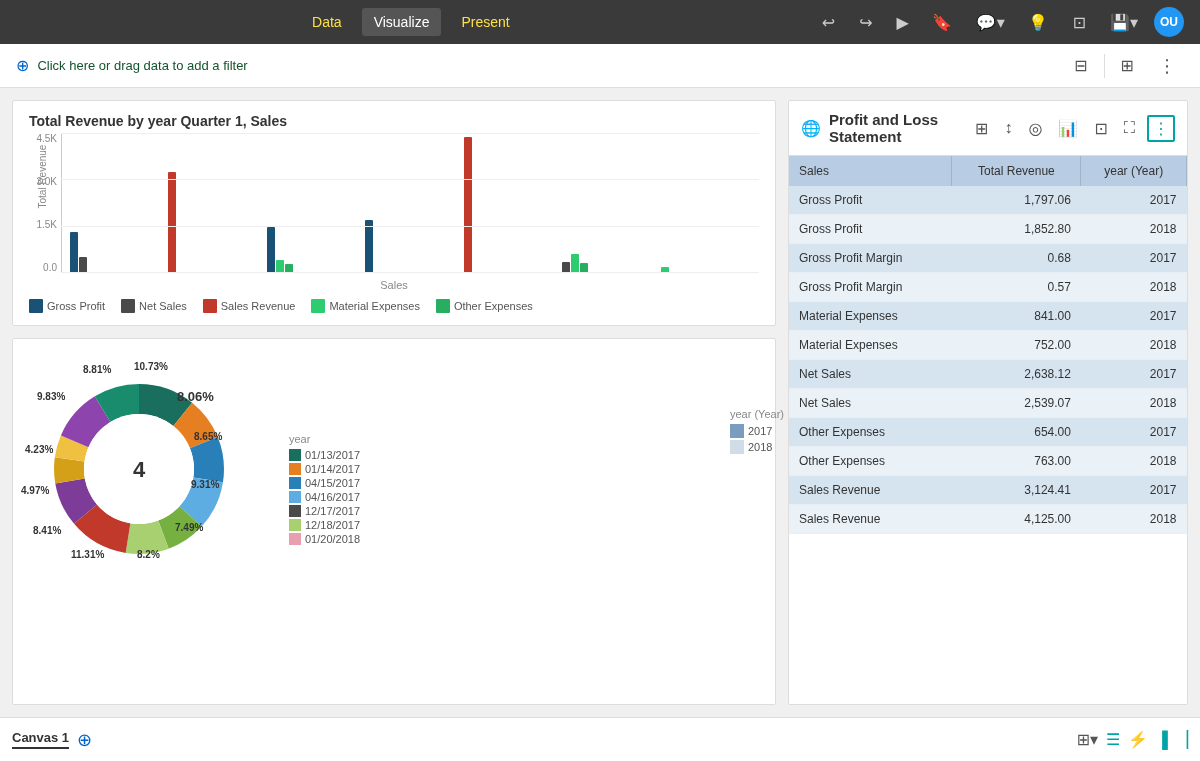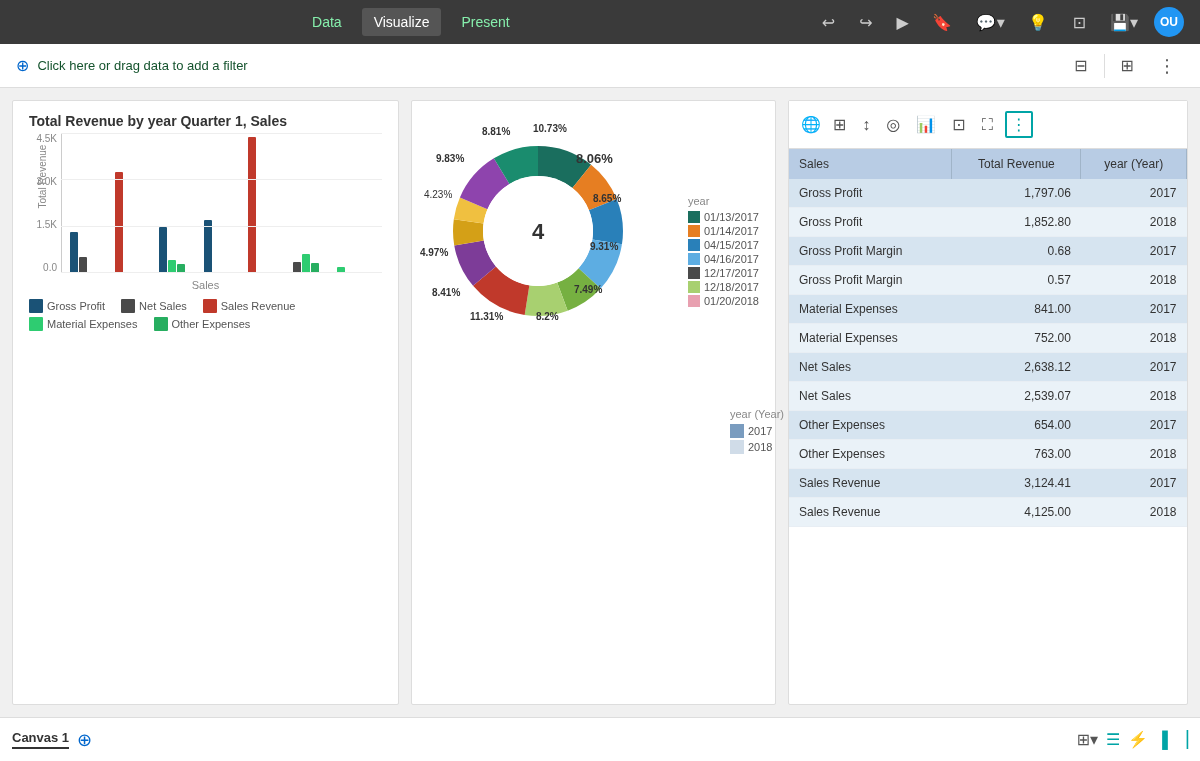--- a/index.html
+++ b/index.html
@@ -8,21 +8,21 @@
     
     .top-nav {
       background: #3a3a3a;
       height: 44px;
       display: flex;
       align-items: center;
       padding: 0 16px;
       gap: 8px;
     }
     .nav-btn {
-      color: #86efac;
+      color: #fde047;
       background: none;
       border: none;
       cursor: pointer;
       padding: 6px 12px;
       font-size: 14px;
       border-radius: 3px;
     }
     .nav-btn.active {
       background: #555;
       color: #fff;
@@ -77,20 +77,21 @@
       background: #f0f0f0;
       padding: 12px;
       gap: 12px;
       position: relative;
     }
 
     
     .left-panel {
       flex: 1;
       display: flex;
+      flex-direction: column;
       gap: 12px;
     }
 
     
     .chart-card {
       background: #fff;
       border: 1px solid #ddd;
       border-radius: 2px;
       padding: 12px 16px;
     }
@@ -456,21 +457,21 @@
           
           <div style="position:absolute; top:2px; left:105px; font-size:10px; font-weight:bold; color:#333;">10.73%</div>
           <div style="position:absolute; top:30px; left:148px; font-size:13px; font-weight:bold; color:#333;">8.06%</div>
           <div style="position:absolute; top:72px; left:165px; font-size:10px; font-weight:bold; color:#333;">8.65%</div>
           <div style="position:absolute; top:120px; left:162px; font-size:10px; font-weight:bold; color:#333;">9.31%</div>
           <div style="position:absolute; top:163px; left:146px; font-size:10px; font-weight:bold; color:#333;">7.49%</div>
           <div style="position:absolute; top:190px; left:108px; font-size:10px; font-weight:bold; color:#333;">8.2%</div>
           <div style="position:absolute; top:190px; left:42px; font-size:10px; font-weight:bold; color:#333;">11.31%</div>
           <div style="position:absolute; top:166px; left:4px; font-size:10px; font-weight:bold; color:#333;">8.41%</div>
           <div style="position:absolute; top:126px; left:-8px; font-size:10px; font-weight:bold; color:#333;">4.97%</div>
-          <div style="position:absolute; top:68px; left:-4px; font-size:10px; font-weight:normal; color:#333;">4.23%</div>
+          <div style="position:absolute; top:85px; left:-4px; font-size:10px; font-weight:bold; color:#333;">4.23%</div>
           <div style="position:absolute; top:32px; left:8px; font-size:10px; font-weight:bold; color:#333;">9.83%</div>
           <div style="position:absolute; top:5px; left:54px; font-size:10px; font-weight:bold; color:#333;">8.81%</div>
         </div>
 
         <div class="donut-legend" style="margin-left:16px;">
           <div class="donut-legend-title">year</div>
           <div class="donut-legend-item">
             <div class="donut-swatch" style="background:#1a6e5e;"></div>
             <span>01/13/2017</span>
           </div>
@@ -511,20 +512,21 @@
     </div>
     <div class="year-legend-item">
       <div class="year-swatch" style="background:#d0dce8;"></div>
       <span>2018</span>
     </div>
   </div>
 
   <div class="right-panel">
     <div class="table-header">
       <span style="font-size:16px; color:#555;">🌐</span>
+      <span class="table-header-title">Profit and Loss Statement</span>
       <span class="table-header-icon" title="Edit">⊞</span>
       <span class="table-header-icon" title="Sort">↕</span>
       <span class="table-header-icon" title="Filter">◎</span>
       <span class="table-header-icon" title="Chart">📊</span>
       <span class="table-header-icon" title="Expand">⊡</span>
       <span class="table-header-icon" title="Fullscreen">⛶</span>
       <span class="table-header-icon active" title="More">⋮</span>
     </div>
 
     <table class="data-table">

